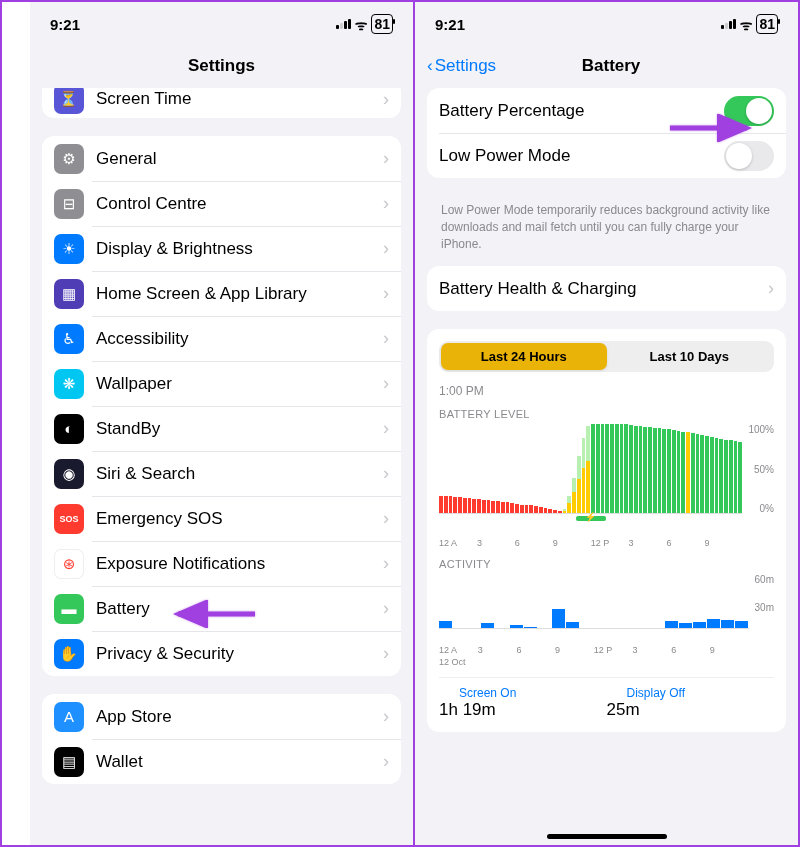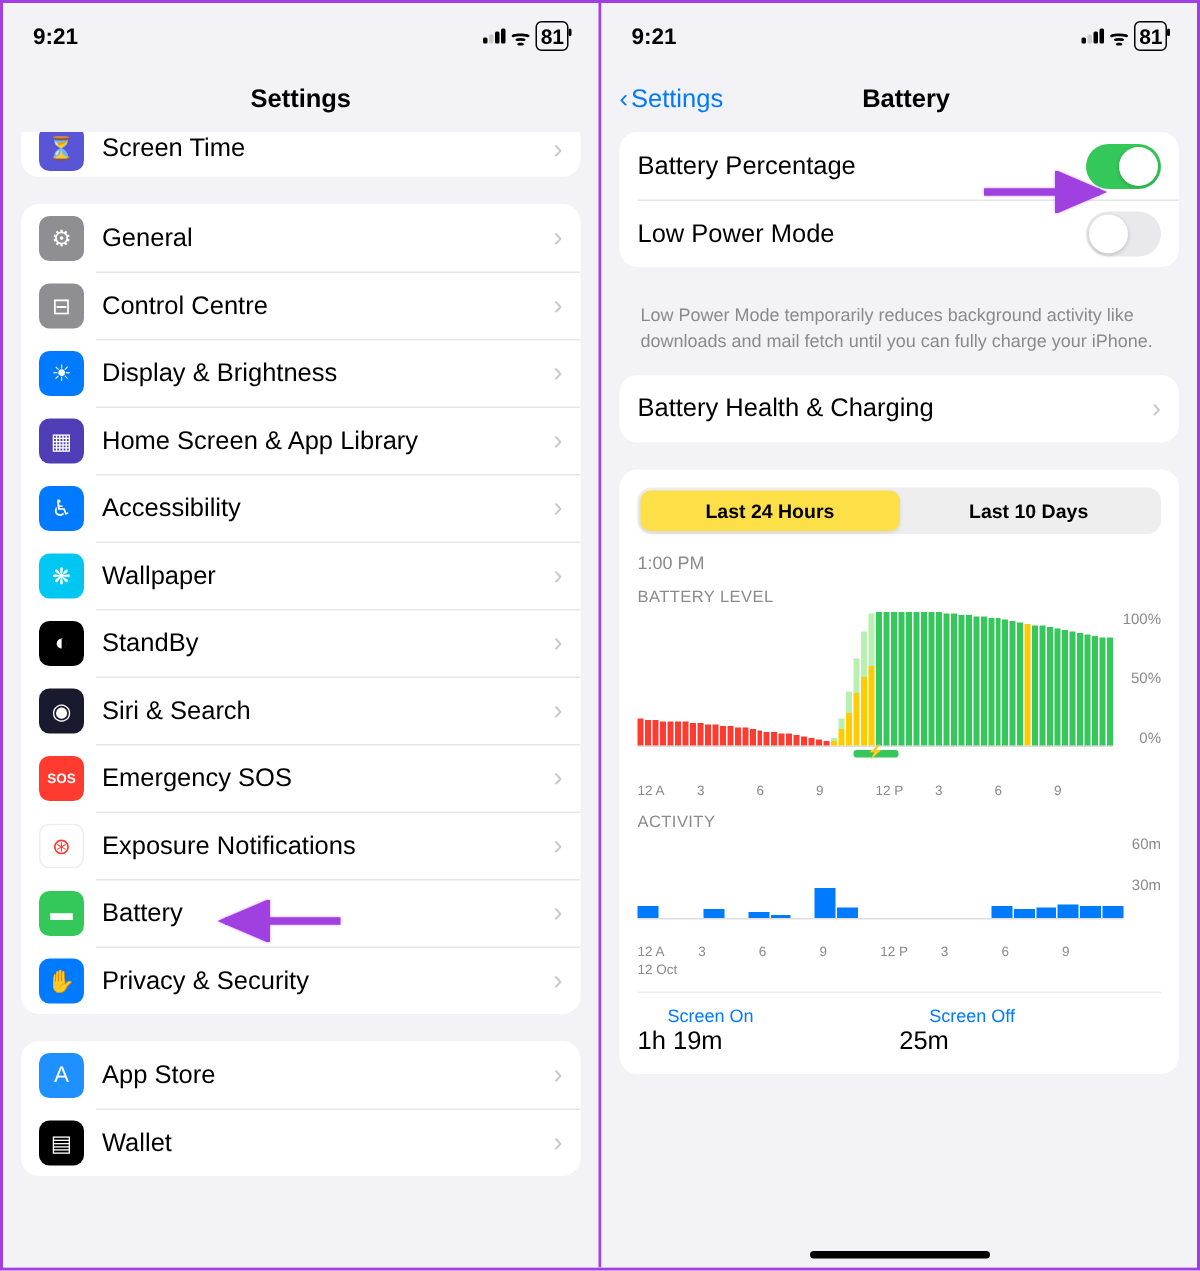--- a/index.html
+++ b/index.html
@@ -1,17 +1,17 @@
 <!DOCTYPE html>
 <html><head>
 <meta charset="utf-8">
 <style>
   * { box-sizing: border-box; margin: 0; padding: 0; font-family: -apple-system, "Helvetica Neue", Arial, sans-serif; }
   body { background: #fff; width: 800px; height: 847px; overflow: hidden; border: 2px solid #a040e0; }
-  .container { display: flex; width: 100%; height: 100%; }
+  .container { display: flex; width: 100%; height: 100%; padding-left: 28px; }
   .phone { flex: 1; background: #f2f2f7; display: flex; flex-direction: column; position: relative; }
   .phone:first-child { border-right: 2px solid #a040e0; }
   .status-bar { height: 44px; display: flex; align-items: center; justify-content: space-between; padding: 0 20px; font-weight: 600; font-size: 15px; }
   .status-right { display: flex; align-items: center; gap: 4px; }
   .signal { display: inline-flex; gap: 1px; align-items: flex-end; }
   .signal span { width: 3px; background: #000; border-radius: 1px; }
   .signal span:nth-child(1){height:4px} .signal span:nth-child(2){height:6px;background:#ccc} .signal span:nth-child(3){height:8px} .signal span:nth-child(4){height:10px}
   .wifi { font-size: 14px; }
   .battery { display:inline-flex; align-items:center; gap:2px; border:1.5px solid #000; border-radius:4px; padding:1px 2px; font-size:14px; font-weight:700; position:relative; }
   .battery::after { content:""; position:absolute; right:-3px; top:4px; width:2px; height:5px; background:#000; border-radius:1px; }
@@ -36,21 +36,21 @@
   .toggle.on { background:#34c759; }
   .toggle.off { background:#e9e9eb; }
   .toggle::after { content:""; position:absolute; width:26px; height:26px; background:#fff; border-radius:50%; top:2px; box-shadow:0 1px 3px rgba(0,0,0,0.2); }
   .toggle.on::after { right:2px; }
   .toggle.off::after { left:2px; }
 
   .footer-text { font-size:12px; color:#8a8a8e; padding:6px 14px 14px; line-height:1.4; }
 
   .segmented { display:flex; background:#eeeeef; border-radius:9px; padding:2px; margin-bottom:12px; }
   .segmented div { flex:1; text-align:center; padding:6px 0; font-size:13px; font-weight:600; border-radius:7px; color:#000; }
-  .segmented div.active { background:#fde047; box-shadow:0 1px 3px rgba(0,0,0,0.1); }
+  .segmented div.active { background:#eab308; box-shadow:0 1px 3px rgba(0,0,0,0.1); }
 
   .chart-panel { background:#fff; border-radius:12px; padding:12px; }
   .chart-title { font-size:15px; font-weight:400; }
   .chart-sub { font-size:12px; color:#8a8a8e; margin-bottom:10px; }
   .chart-section-label { font-size:11px; color:#8a8a8e; letter-spacing:0.3px; margin-top:10px; margin-bottom:4px; }
   .chart-wrap { display:flex; gap:6px; }
   .chart-area { flex:1; position:relative; }
   .chart-yaxis { display:flex; flex-direction:column; justify-content:space-between; font-size:10px; color:#8a8a8e; text-align:right; }
   .bars { display:flex; align-items:flex-end; height:90px; gap:1px; border-bottom:1px solid #ddd; }
   .bars .bar { flex:1; }
@@ -381,21 +381,21 @@
             <span></span>
           </div>
         </div>
 
         <div class="scr-row">
           <div class="scr-col">
             <div class="scr-label">Screen On</div>
             <div class="scr-val">1h 19m</div>
           </div>
           <div class="scr-col">
-            <div class="scr-label">Screen Off</div>
+            <div class="scr-label">Display Off</div>
             <div class="scr-val">25m</div>
           </div>
         </div>
       </div>
 
     </div>
 
     <svg class="arrow-annotation arrow-svg" style="left:250px; top:112px;" width="90" height="28" viewBox="0 0 90 28">
       <defs>
           <marker id="ah2" markerWidth="8" markerHeight="8" refX="6" refY="3" orient="auto">

